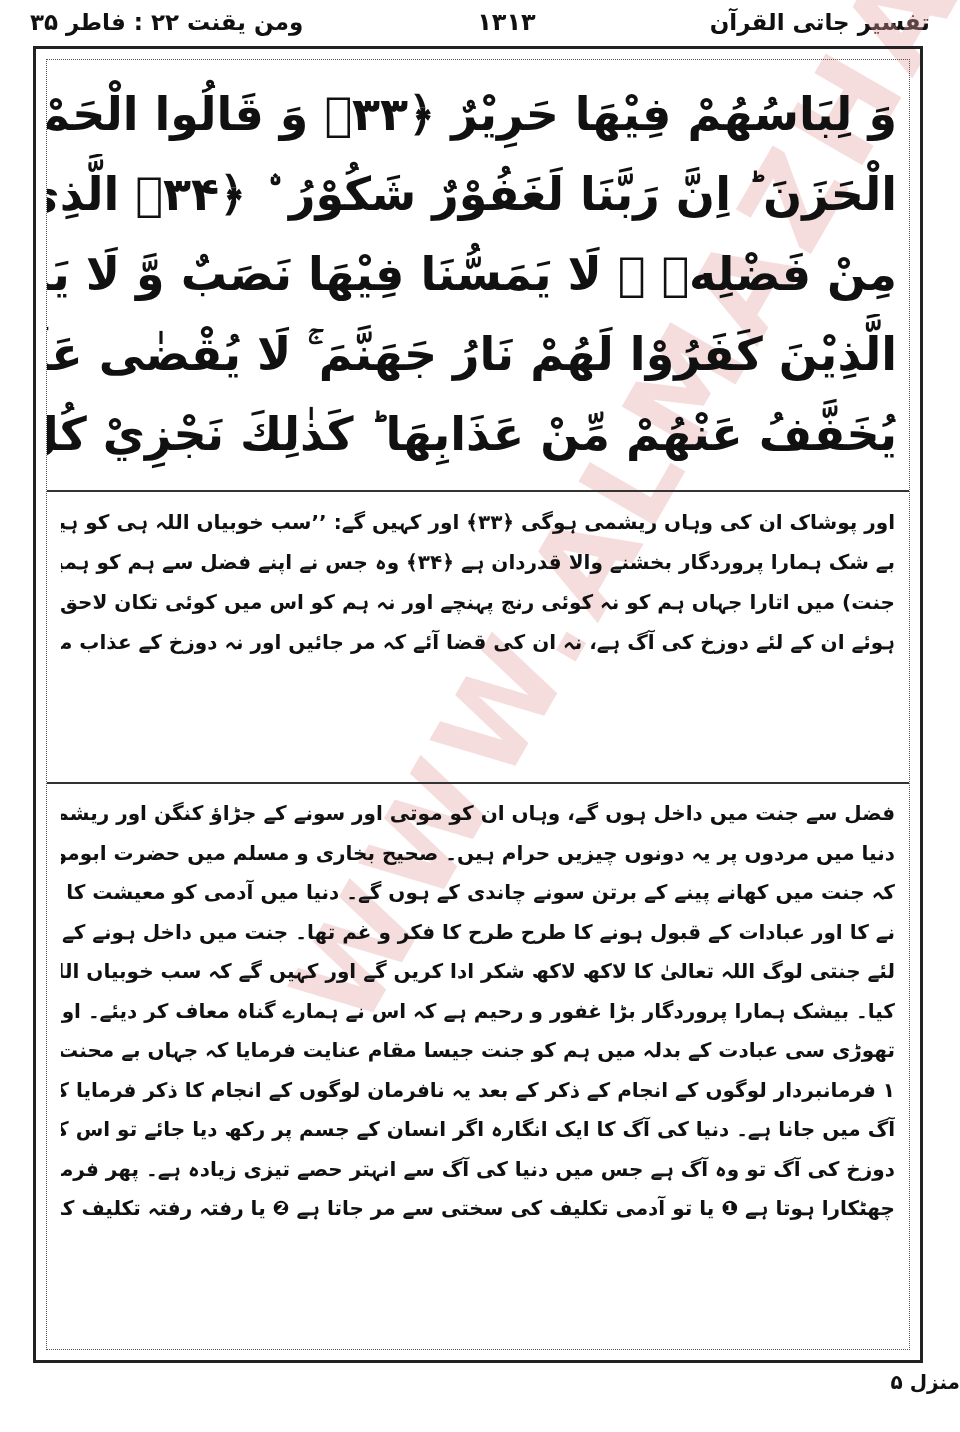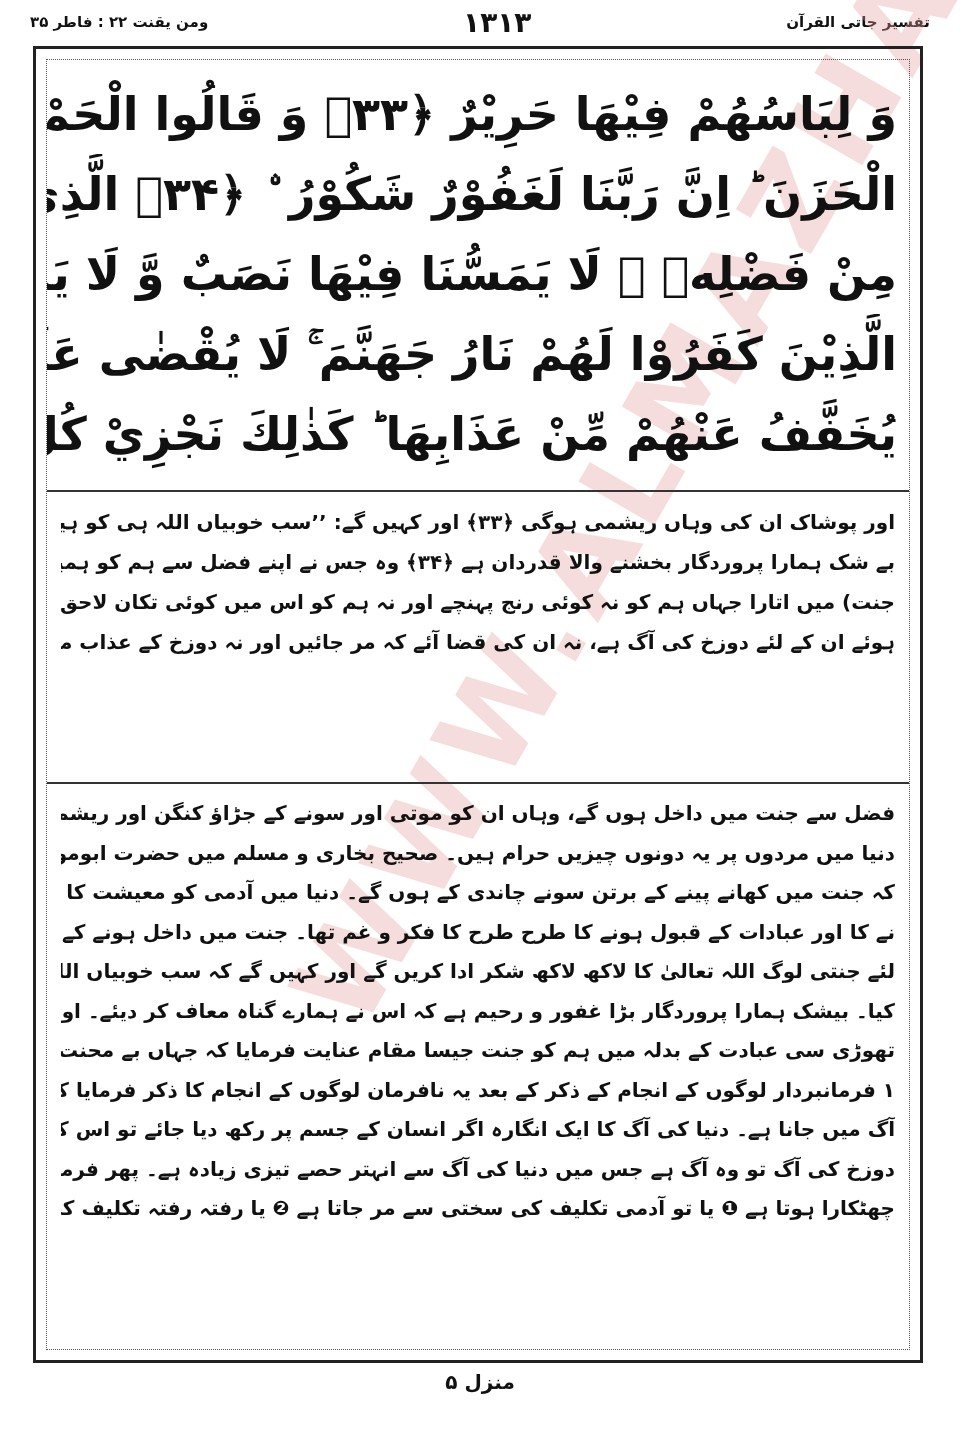--- a/index.html
+++ b/index.html
@@ -5,22 +5,22 @@
     html, body { margin: 0; padding: 0; background: #ffffff; }
     body {
       width: 960px; height: 1432px; position: relative; overflow: hidden;
       font-family: "DejaVu Sans", sans-serif; color: #111;
     }
     .header {
       position: absolute; left: 30px; right: 30px; top: 4px; height: 36px;
       display: flex; align-items: center; justify-content: space-between;
       direction: ltr;
     }
-    .header span { font-size: 15px; font-weight: bold; direction: rtl; }
-    .header .page-no { font-size: 28px; letter-spacing: 2px; }
+    .header span { font-size: 23px; font-weight: bold; direction: rtl; }
+    .header .page-no { font-size: 24px; letter-spacing: 2px; }
 
     .frame {
       position: absolute; left: 33px; top: 46px; width: 890px; height: 1317px;
       border: 3px solid #222; box-sizing: border-box;
     }
     .inner {
       position: absolute; left: 10px; right: 10px; top: 10px; bottom: 10px;
       border: 1px dotted #555;
     }
     .box { position: absolute; left: 0; right: 0; direction: rtl; }
@@ -41,21 +41,21 @@
     .prose-line {
       font-family: "DejaVu Sans", sans-serif; font-weight: bold;
       font-size: 20px; height: 40px; line-height: 40px;
       text-align: justify; text-align-last: justify;
       white-space: nowrap; overflow: hidden;
     }
     .prose-line.end { text-align-last: right; }
     .commentary .prose-line { height: 39.5px; line-height: 39.5px; }
 
     .footer {
-      position: absolute; left: 0; right: 0; top: 1370px; text-align: center;
+      position: absolute; left: 0; right: 0; top: 1370px; 
       font-size: 20px; font-weight: bold; direction: rtl;
     }
     .watermark {
       position: absolute; left: 150px; top: 640px; width: 700px;
       font-size: 120px; font-weight: bold; color: #e8a0a0; opacity: 0.35;
       transform: rotate(-60deg); transform-origin: center; pointer-events: none;
       font-family: "DejaVu Sans", sans-serif; letter-spacing: 10px; white-space: nowrap;
     }
   </style>
 </head>

